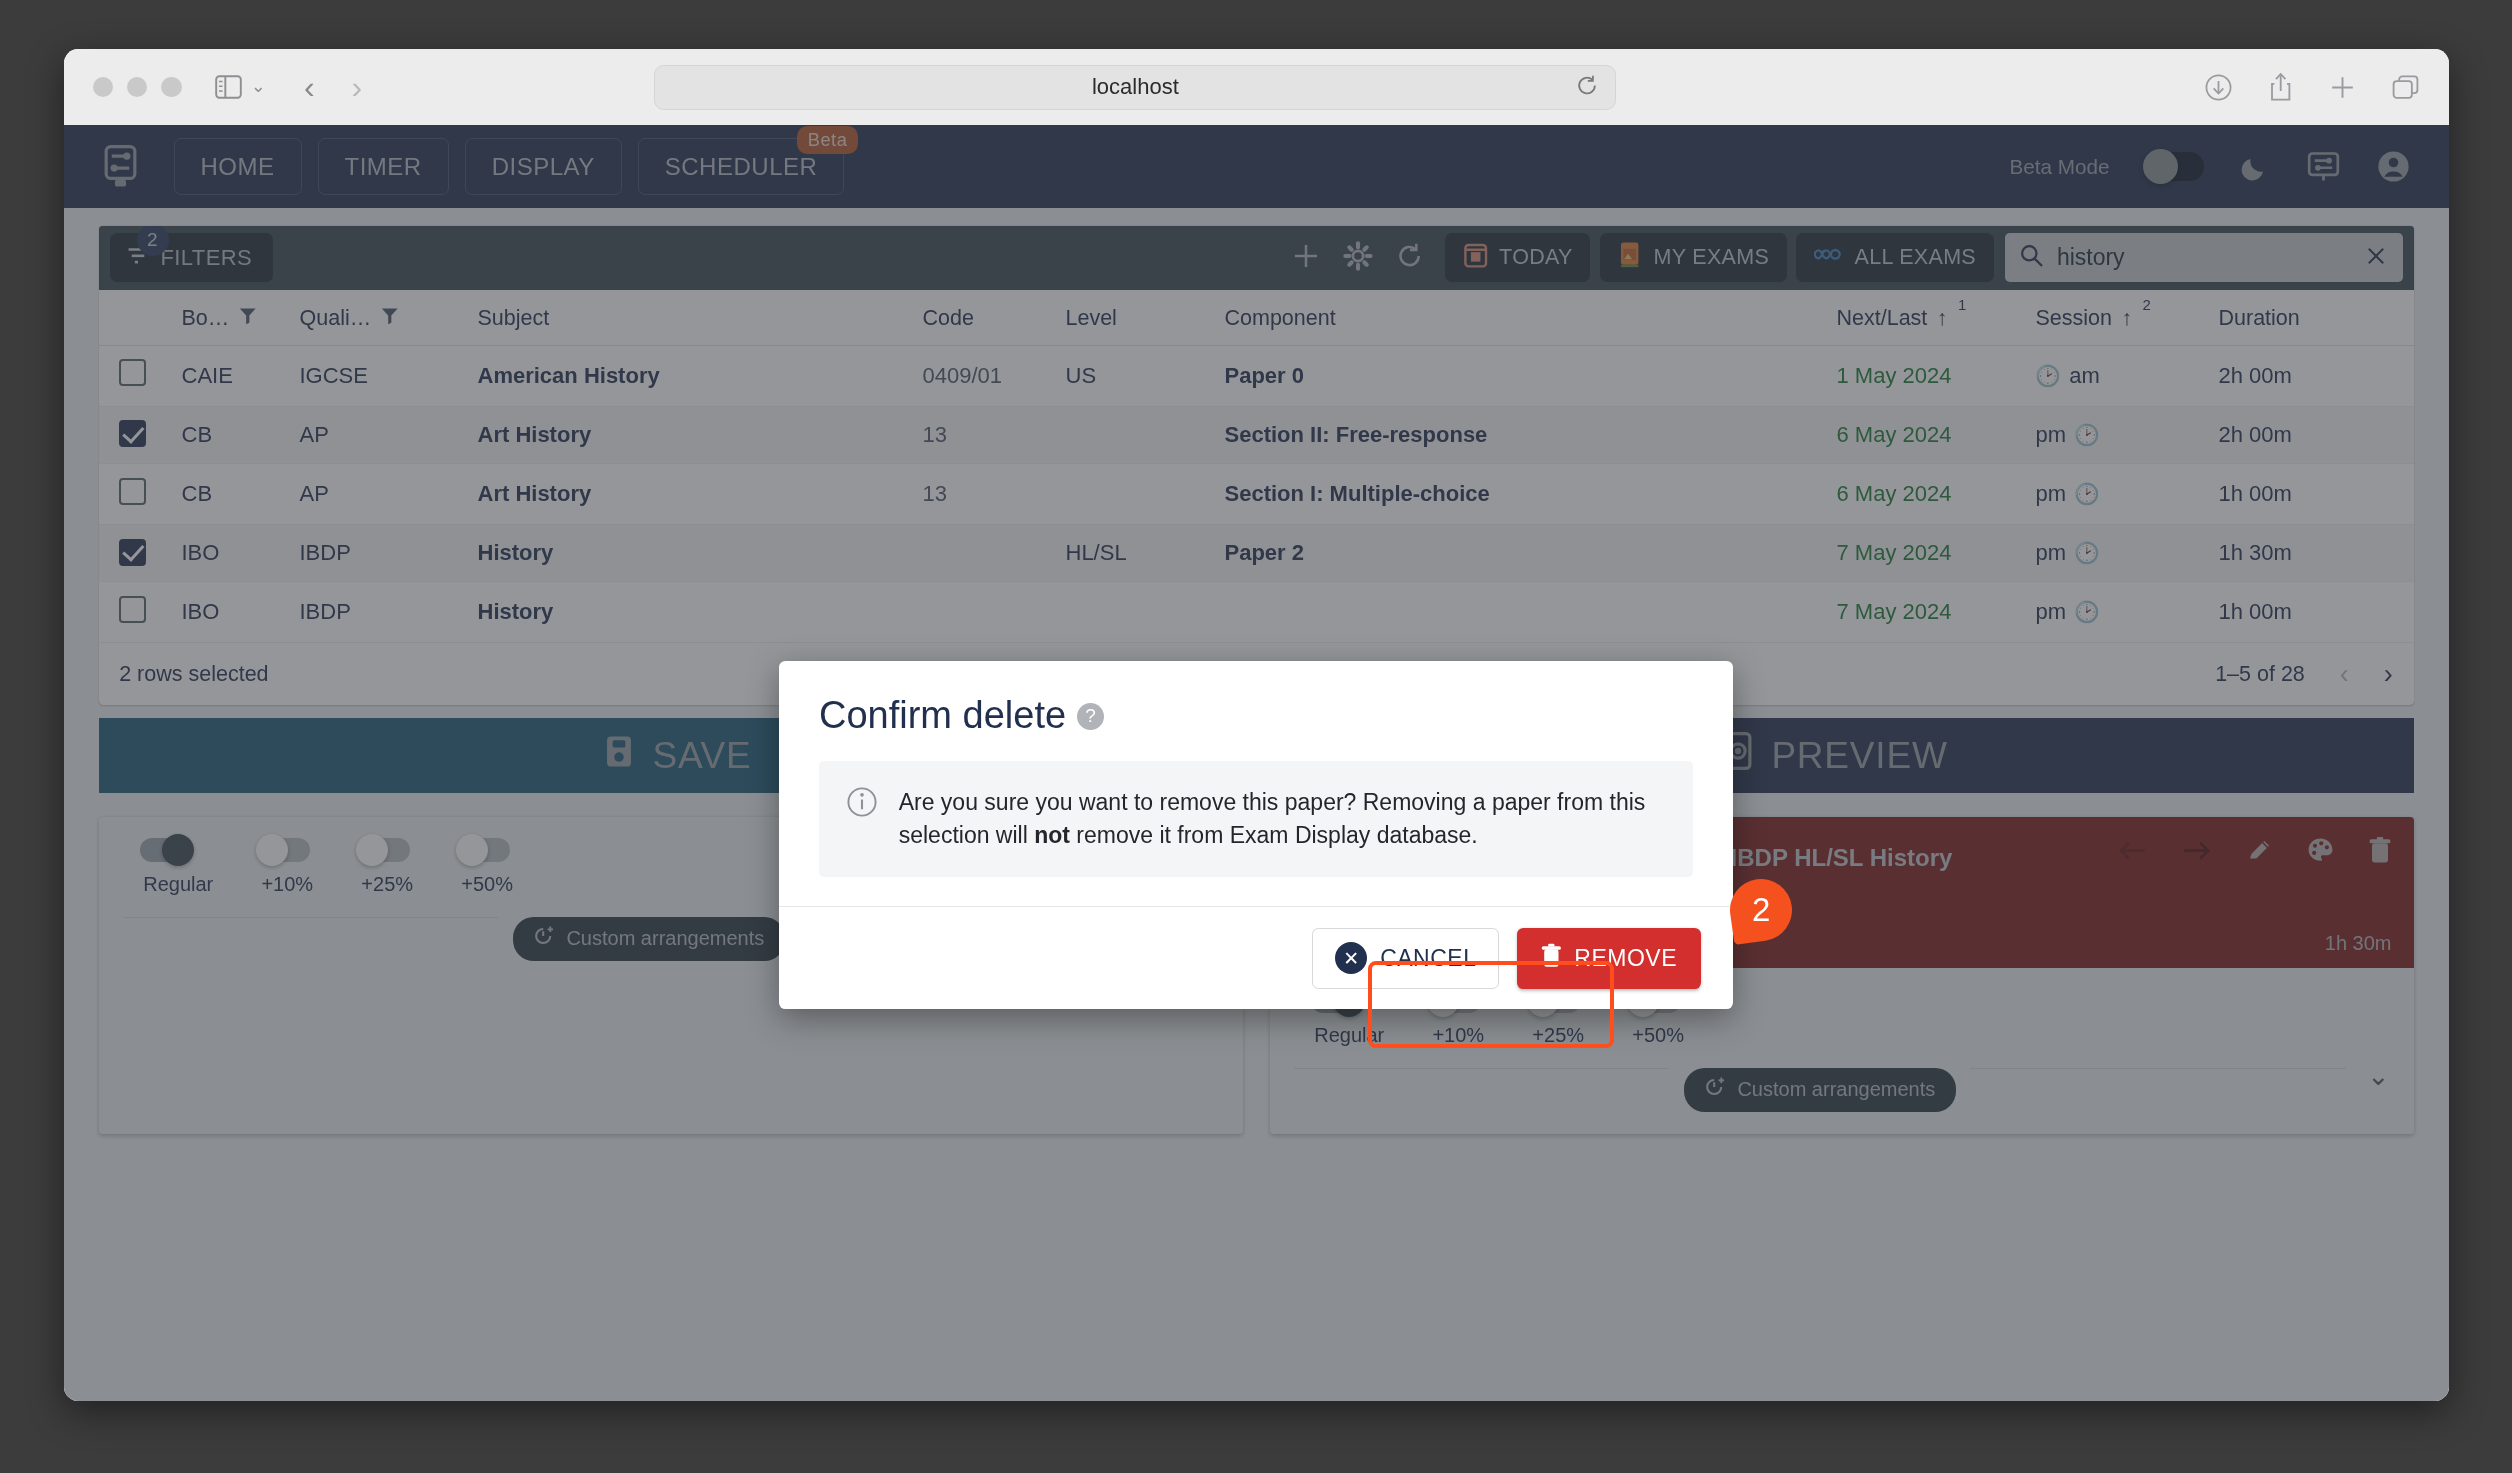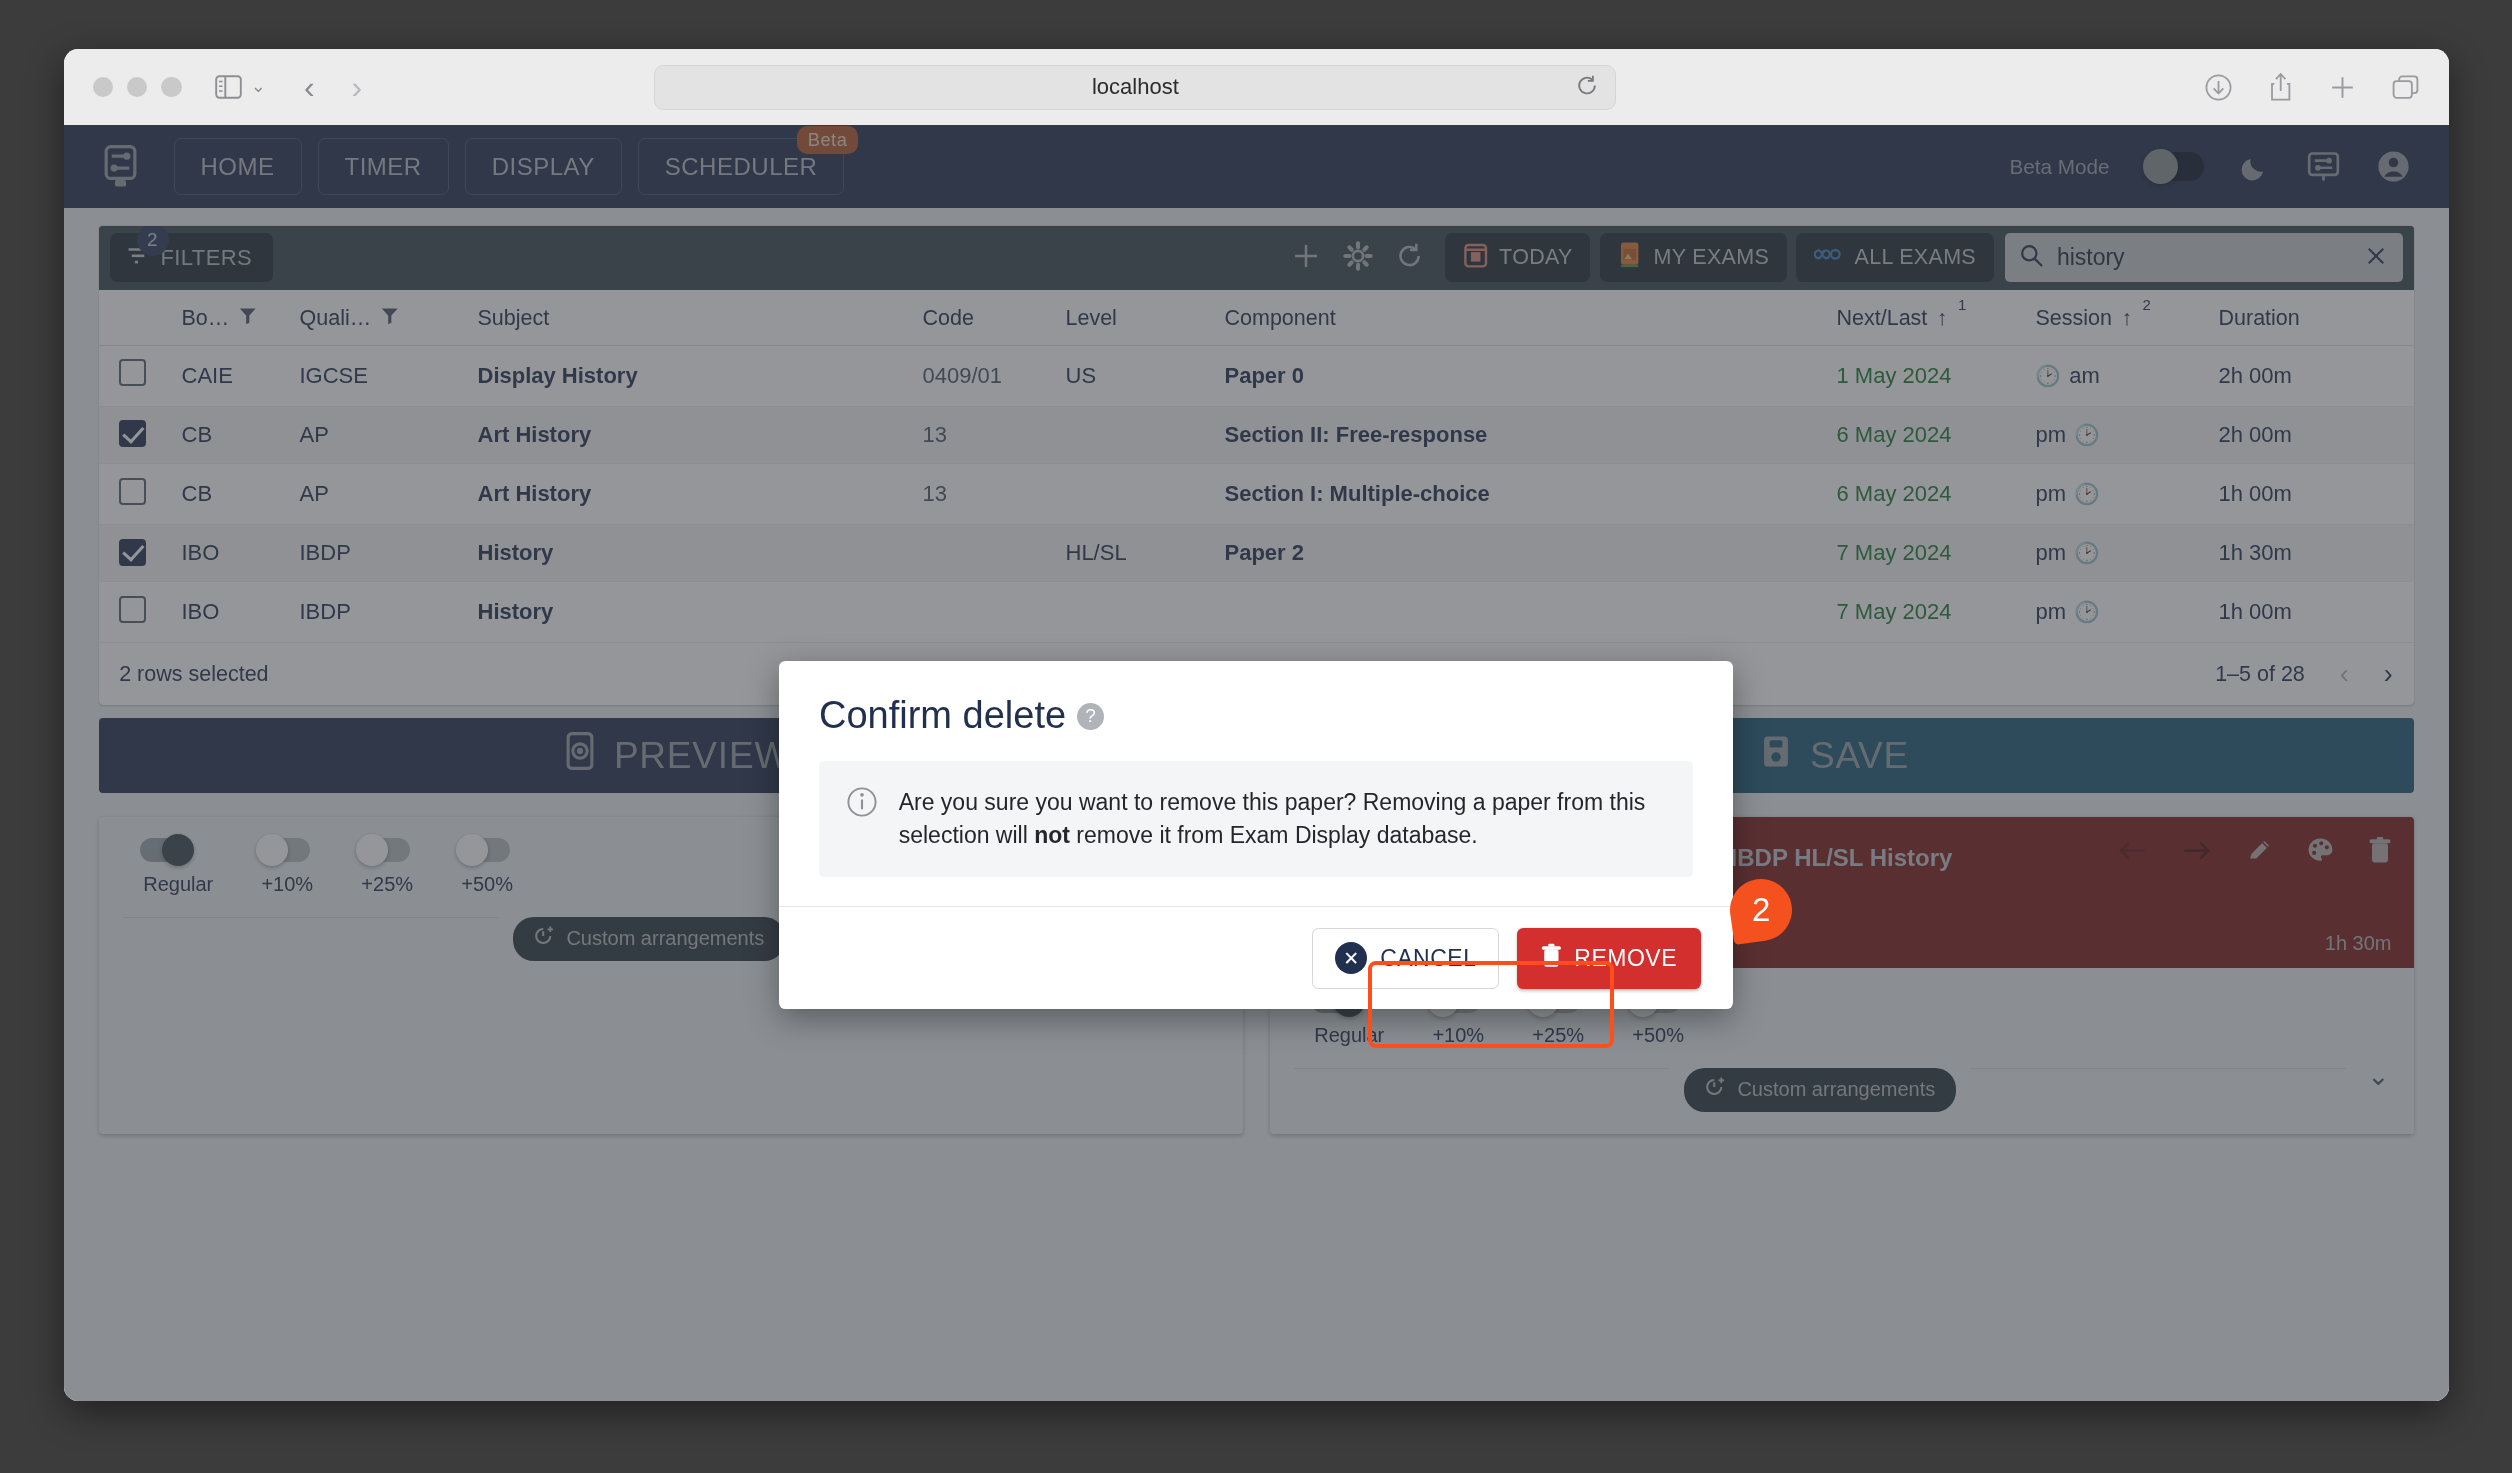--- a/index.html
+++ b/index.html
@@ -524,21 +524,21 @@
                   </div>
                 </th>
                 <th>Duration</th>
               </tr>
             </thead>
             <tbody id="tbody">
                 <tr>
                   <td style="padding-left: 20.7px;"><span class="cb"></span></td>
                   <td>CAIE</td>
                   <td>IGCSE</td>
-                  <td class="bold">Display History</td>
+                  <td class="bold">American History</td>
                   <td class="muted">0409/01</td>
                   <td>US</td>
                   <td class="bold">Paper 0</td>
                   <td class="green">1 May 2024</td>
                   <td><span style="display:inline-flex;align-items:center;gap:8px;">
                       <span style="font-size:20.7px;">🕑</span>
                       <span>am</span>
                     </span></td>
                   <td>2h 00m</td>
                 </tr>
@@ -609,39 +609,39 @@
             <span>2 rows selected</span>
             <div class="pager">
               <span>1–5 of 28</span>
               <span class="pager-chev disabled">‹</span>
               <span class="pager-chev">›</span>
             </div>
           </div>
         </div>
 
         <div class="actionbar">
+          <button class="big-btn btn-save">
+            <span>
+              <svg width="32" height="35" viewBox="0 0 40 44">
+                  <rect x="5" y="3" width="30" height="38" rx="5" fill="#9aa0a6"></rect>
+                  <rect x="12" y="8" width="16" height="9" rx="2" fill="#1b5a77"></rect>
+                  <circle cx="20" cy="29" r="6" fill="#1b5a77"></circle>
+                </svg>
+            </span>
+            <span>SAVE</span>
+          </button>
           <button class="big-btn btn-preview">
             <span>
               <svg width="32" height="38" viewBox="0 0 40 48">
                   <rect x="5" y="2" width="30" height="44" rx="5" fill="none" stroke="#9aa0a6" stroke-width="4"></rect>
                   <circle cx="20" cy="24" r="9" fill="none" stroke="#9aa0a6" stroke-width="4"></circle>
                   <circle cx="20" cy="24" r="4" fill="#9aa0a6"></circle>
                 </svg>
             </span>
             <span>PREVIEW</span>
-          </button>
-          <button class="big-btn btn-save">
-            <span>
-              <svg width="32" height="35" viewBox="0 0 40 44">
-                  <rect x="5" y="3" width="30" height="38" rx="5" fill="#9aa0a6"></rect>
-                  <rect x="12" y="8" width="16" height="9" rx="2" fill="#1b5a77"></rect>
-                  <circle cx="20" cy="29" r="6" fill="#1b5a77"></circle>
-                </svg>
-            </span>
-            <span>SAVE</span>
           </button>
         </div>
 
         <div class="cards">
 
           <div class="card">
             <div class="card-body">
               <div class="toggles">
                 <div class="toggle-col">
                   <span class="t-track on">

